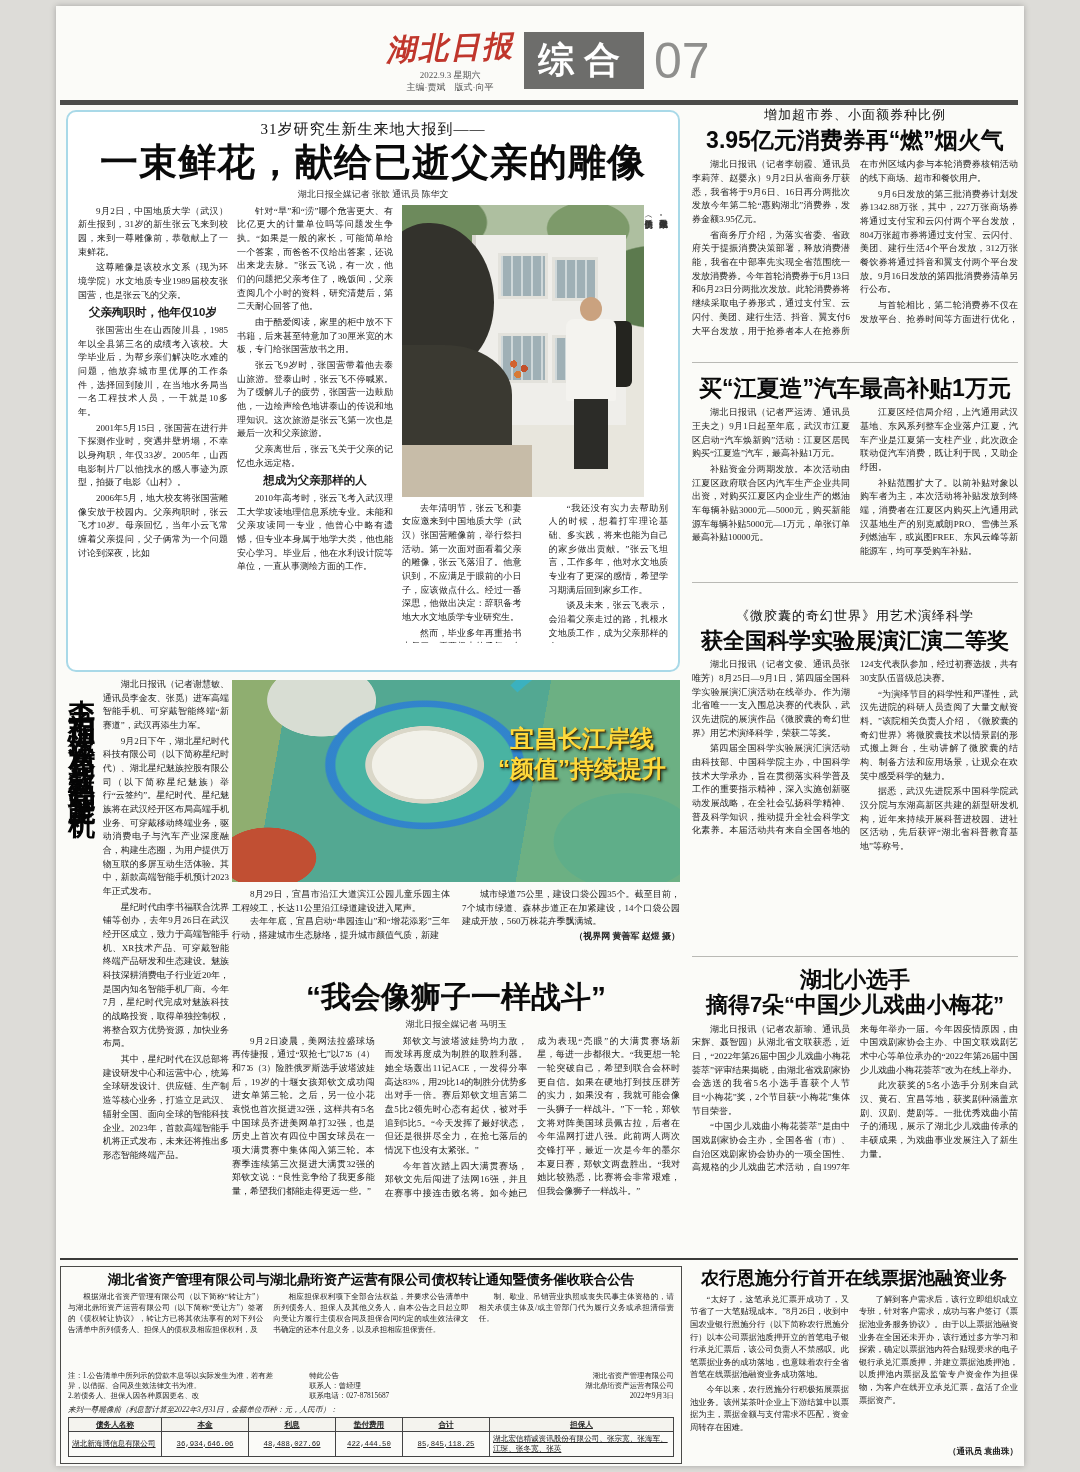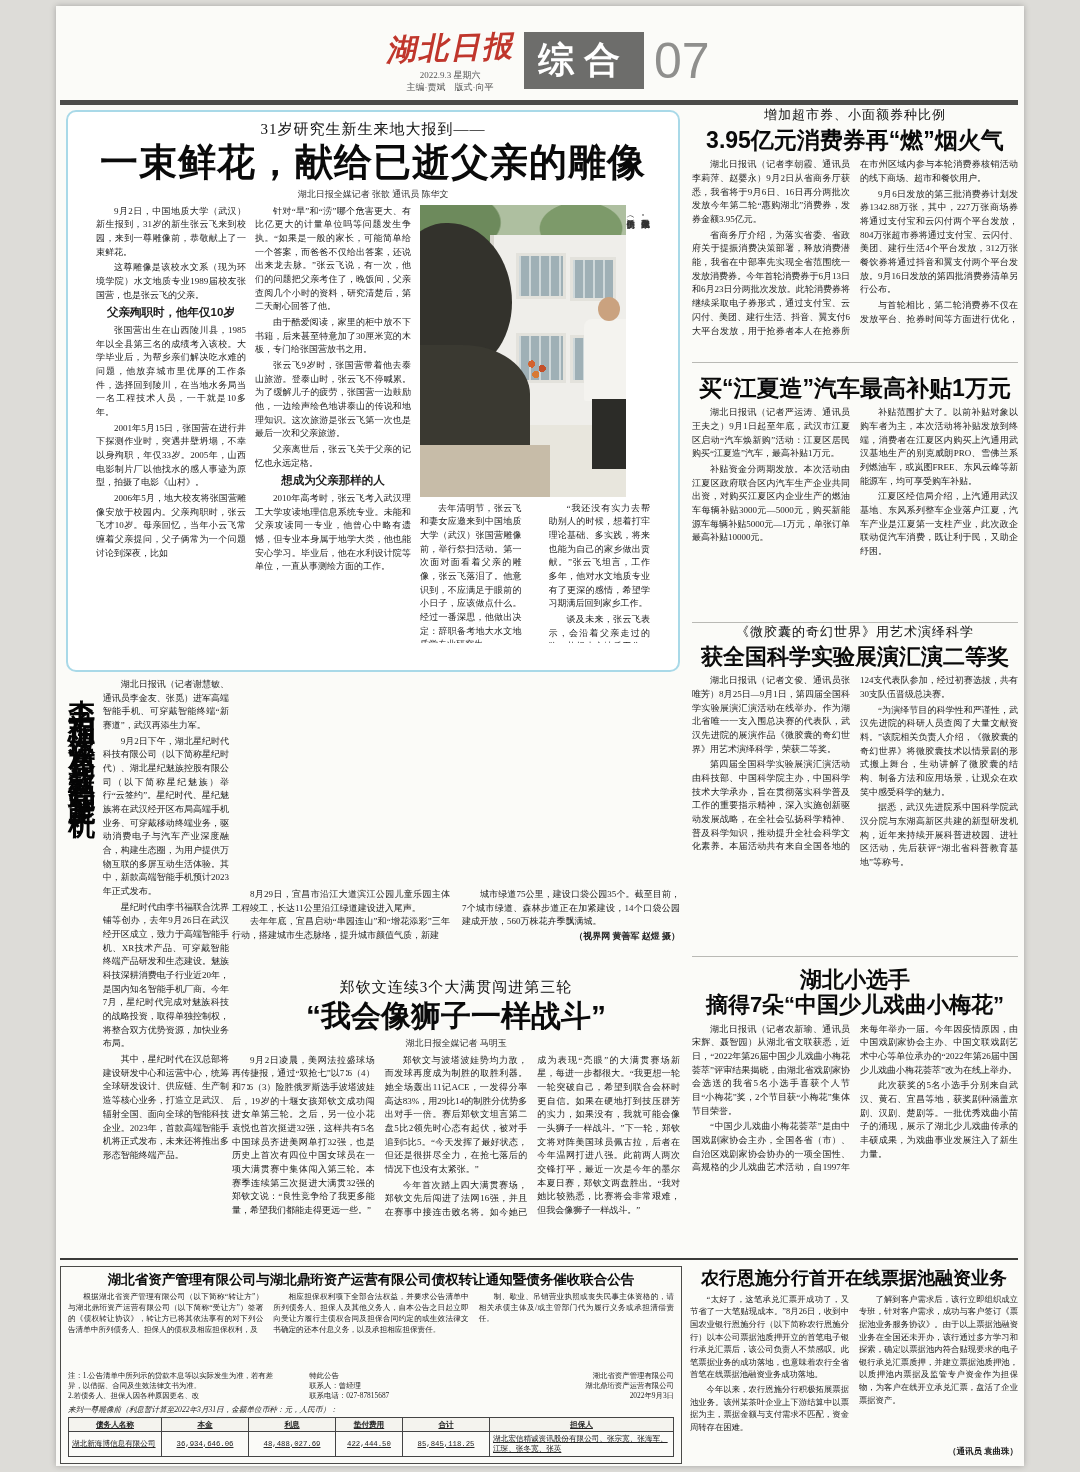--- a/index.html
+++ b/index.html
@@ -24,21 +24,21 @@
   .byline{text-align:center;font-size:9px;color:#333;margin:3px 0 4px;}
   .headline{font-family:"Liberation Sans","DejaVu Sans",sans-serif;font-weight:bold;color:#0a0a0a;
             text-align:center;line-height:1.15;}
   .body-txt{font-size:9px;line-height:1.52;text-align:justify;overflow:hidden;color:#1c1c1c;}
   .body-txt p{margin:0 0 2px;text-indent:2em;}
   .subhead{font-family:"Liberation Sans",sans-serif;font-weight:bold;font-size:11.5px;text-align:center;
            margin:6px 0 4px;text-indent:0 !important;}
   .sep{border-top:1px solid #b9b9b5;}
   
   .mainbox{left:10px;top:104px;width:614px;height:562px;border:2px solid #a9d9e8;border-radius:10px;
-           padding:8px 28px;box-sizing:border-box;background:#fff;}
+           padding:8px 10px;box-sizing:border-box;background:#fff;}
   .main-title{font-size:38px;letter-spacing:1px;margin:2px 0;}
   .main-cols{display:flex;gap:9px;height:438px;margin-top:4px;}
   .mcol{width:150px;flex:none;height:100%;}
   .photo-wrap{flex:1;display:flex;flex-direction:column;}
   .photo-statue{position:relative;width:100%;height:292px;overflow:hidden;
      background:
        radial-gradient(90px 55px at 12% 6%, #6d8a5c 58%, transparent 60%),
        radial-gradient(110px 70px at 96% 28%, #5c7a4e 58%, transparent 60%),
        radial-gradient(70px 45px at 70% 8%, #7d9a6a 58%, transparent 60%),
        linear-gradient(#aebfa0 0 16%, #e8e6dd 16% 100%);}
@@ -188,35 +188,41 @@
   <div class="abs geely">
     <div class="vtitle">李书福加快在汉布局新款高端智能手机</div>
     <div class="body-txt">
       <p>湖北日报讯（记者谢慧敏、通讯员李金友、张觅）进军高端智能手机、可穿戴智能终端“新赛道”，武汉再添生力军。</p>
       <p>9月2日下午，湖北星纪时代科技有限公司（以下简称星纪时代）、湖北星纪魅族控股有限公司（以下简称星纪魅族）举行“云签约”。星纪时代、星纪魅族将在武汉经开区布局高端手机业务、可穿戴移动终端业务，驱动消费电子与汽车产业深度融合，构建生态圈，为用户提供万物互联的多屏互动生活体验。其中，新款高端智能手机预计2023年正式发布。</p>
       <p>星纪时代由李书福联合沈界铺等创办，去年9月26日在武汉经开区成立，致力于高端智能手机、XR技术产品、可穿戴智能终端产品研发和生态建设。魅族科技深耕消费电子行业近20年，是国内知名智能手机厂商。今年7月，星纪时代完成对魅族科技的战略投资，取得单独控制权，将整合双方优势资源，加快业务布局。</p>
       <p>其中，星纪时代在汉总部将建设研发中心和运营中心，统筹全球研发设计、供应链、生产制造等核心业务，打造立足武汉、辐射全国、面向全球的智能科技企业。2023年，首款高端智能手机将正式发布，未来还将推出多形态智能终端产品。</p>
     </div>
   </div>
 
+  <div class="aerial">
+    <div class="aerial-path"></div>
+    <div class="overlay-title">
+      <div>宜昌长江岸线</div>
+      <div>“颜值”持续提升</div>
+    </div>
+  </div>
   <div class="photo-cap">
     <div class="cap-cols">
       <div style="flex:1">
         <p>8月29日，宜昌市沿江大道滨江公园儿童乐园主体工程竣工，长达11公里沿江绿道建设进入尾声。</p>
         <p>去年年底，宜昌启动“串园连山”和“增花添彩”三年行动，搭建城市生态脉络，提升城市颜值气质，新建</p>
       </div>
       <div style="flex:1">
         <p>城市绿道75公里，建设口袋公园35个。截至目前，7个城市绿道、森林步道正在加紧建设，14个口袋公园建成开放，560万株花卉季飘满城。</p>
         <div class="cap-credit">（视界网 黄善军 赵煜 摄）</div>
       </div>
     </div>
   </div>
 
   <div class="abs tennis">
-    <div class="kicker">郑钦文连续3个大满贯闯进第三轮</div>
     <div class="headline" style="font-size:30px;margin-top:2px">“我会像狮子一样战斗”</div>
     <div class="byline">湖北日报全媒记者 马明玉</div>
     <div class="tennis-cols body-txt">
       <p>9月2日凌晨，美网法拉盛球场再传捷报，通过“双抢七”以7∶6（4）和7∶6（3）险胜俄罗斯选手波塔波娃后，19岁的十堰女孩郑钦文成功闯进女单第三轮。之后，另一位小花袁悦也首次挺进32强，这样共有5名中国球员齐进美网单打32强，也是历史上首次有四位中国女球员在一项大满贯赛中集体闯入第三轮。本赛季连续第三次挺进大满贯32强的郑钦文说：“良性竞争给了我更多能量，希望我们都能走得更远一些。”</p>
       <p>郑钦文与波塔波娃势均力敌，而发球再度成为制胜的取胜利器。她全场轰出11记ACE，一发得分率高达83%，用29比14的制胜分优势多出对手一倍。赛后郑钦文坦言第二盘5比2领先时心态有起伏，被对手追到5比5。“今天发挥了最好状态，但还是很拼尽全力，在抢七落后的情况下也没有太紧张。”</p>
       <p>今年首次踏上四大满贯赛场，郑钦文先后闯进了法网16强，并且在赛事中接连击败名将。如今她已成为表现“亮眼”的大满贯赛场新星，每进一步都很大。“我更想一轮一轮突破自己，希望到联合会杯时更自信。如果在硬地打到技压群芳的实力，如果没有，我就可能会像一头狮子一样战斗。”下一轮，郑钦文将对阵美国球员佩古拉，后者在今年温网打进八强。此前两人两次交锋打平，最近一次是今年的墨尔本夏日赛，郑钦文两盘胜出。“我对她比较熟悉，比赛将会非常艰难，但我会像狮子一样战斗。”</p>
     </div>
   </div>
 
   <div class="rr" style="top:100px;height:252px">
@@ -229,26 +235,26 @@
       <p>与首轮相比，第二轮消费券不仅在发放平台、抢券时间等方面进行优化，还增加了超市券、小面额券种比例，总体中签率有望提升。</p>
 
     </div>
   </div>
 
   <div class="rr sep" style="top:356px;height:250px;padding-top:12px">
     <div class="headline" style="font-size:23px">买“江夏造”汽车最高补贴1万元</div>
     <div class="rr-cols body-txt" style="height:200px">
       <p>湖北日报讯（记者严运涛、通讯员王夫之）9月1日起至年底，武汉市江夏区启动“汽车焕新购”活动：江夏区居民购买“江夏造”汽车，最高补贴1万元。</p>
       <p>补贴资金分两期发放。本次活动由江夏区政府联合区内汽车生产企业共同出资，对购买江夏区内企业生产的燃油车每辆补贴3000元—5000元，购买新能源车每辆补贴5000元—1万元，单张订单最高补贴10000元。</p>
+      <p>江夏区经信局介绍，上汽通用武汉基地、东风系列整车企业落户江夏，汽车产业是江夏第一支柱产业，此次政企联动促汽车消费，既让利于民，又助企纾困。</p>
       <p>补贴范围扩大了。以前补贴对象以购车者为主，本次活动将补贴发放到终端，消费者在江夏区内购买上汽通用武汉基地生产的别克威朗PRO、雪佛兰系列燃油车，或岚图FREE、东风云峰等新能源车，均可享受购车补贴。</p>
-      <p>江夏区经信局介绍，上汽通用武汉基地、东风系列整车企业落户江夏，汽车产业是江夏第一支柱产业，此次政企联动促汽车消费，既让利于民，又助企纾困。</p>
-    </div>
-  </div>
-
-  <div class="rr sep" style="top:616px;height:332px;padding-top:0">
+    </div>
+  </div>
+
+  <div class="rr sep" style="top:576px;height:332px;padding-top:24px">
     <div class="kicker" style="font-size:13px">《微胶囊的奇幻世界》用艺术演绎科学</div>
     <div class="headline" style="font-size:22px;margin-top:3px">获全国科学实验展演汇演二等奖</div>
     <div class="rr-cols body-txt" style="height:268px">
       <p>湖北日报讯（记者文俊、通讯员张唯芳）8月25日—9月1日，第四届全国科学实验展演汇演活动在线举办。作为湖北省唯一一支入围总决赛的代表队，武汉先进院的展演作品《微胶囊的奇幻世界》用艺术演绎科学，荣获二等奖。</p>
       <p>第四届全国科学实验展演汇演活动由科技部、中国科学院主办，中国科学技术大学承办，旨在贯彻落实科学普及工作的重要指示精神，深入实施创新驱动发展战略，在全社会弘扬科学精神、普及科学知识，推动提升全社会科学文化素养。本届活动共有来自全国各地的124支代表队参加，经过初赛选拔，共有30支队伍晋级总决赛。</p>
       <p>“为演绎节目的科学性和严谨性，武汉先进院的科研人员查阅了大量文献资料。”该院相关负责人介绍，《微胶囊的奇幻世界》将微胶囊技术以情景剧的形式搬上舞台，生动讲解了微胶囊的结构、制备方法和应用场景，让观众在欢笑中感受科学的魅力。</p>
       <p>据悉，武汉先进院系中国科学院武汉分院与东湖高新区共建的新型研发机构，近年来持续开展科普进校园、进社区活动，先后获评“湖北省科普教育基地”等称号。</p>
     </div>
   </div>
 

